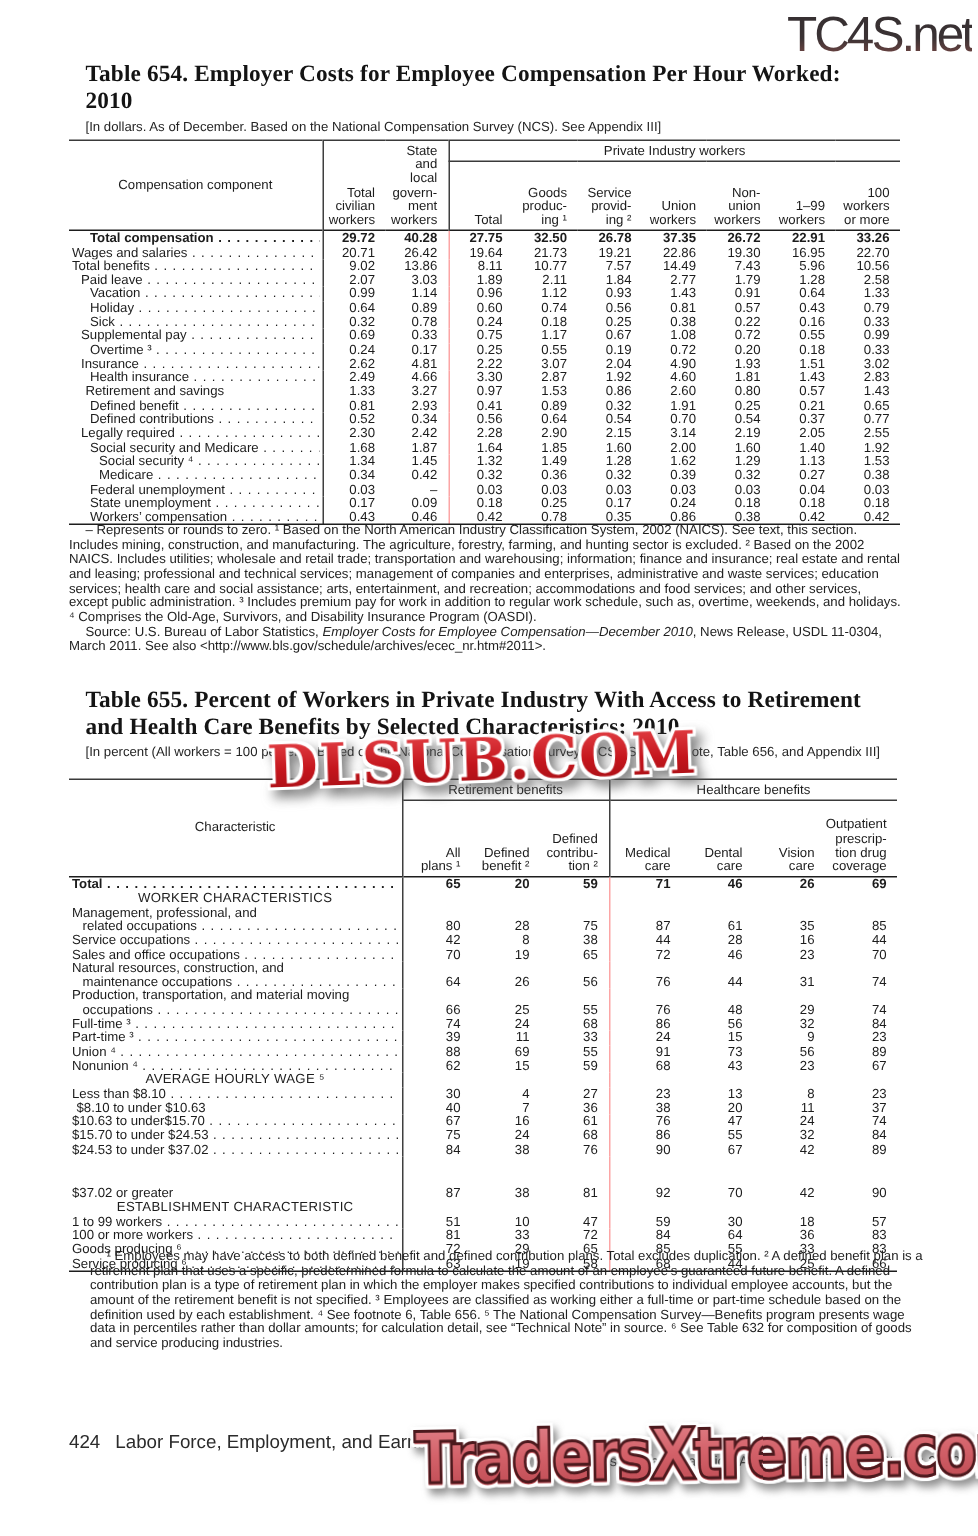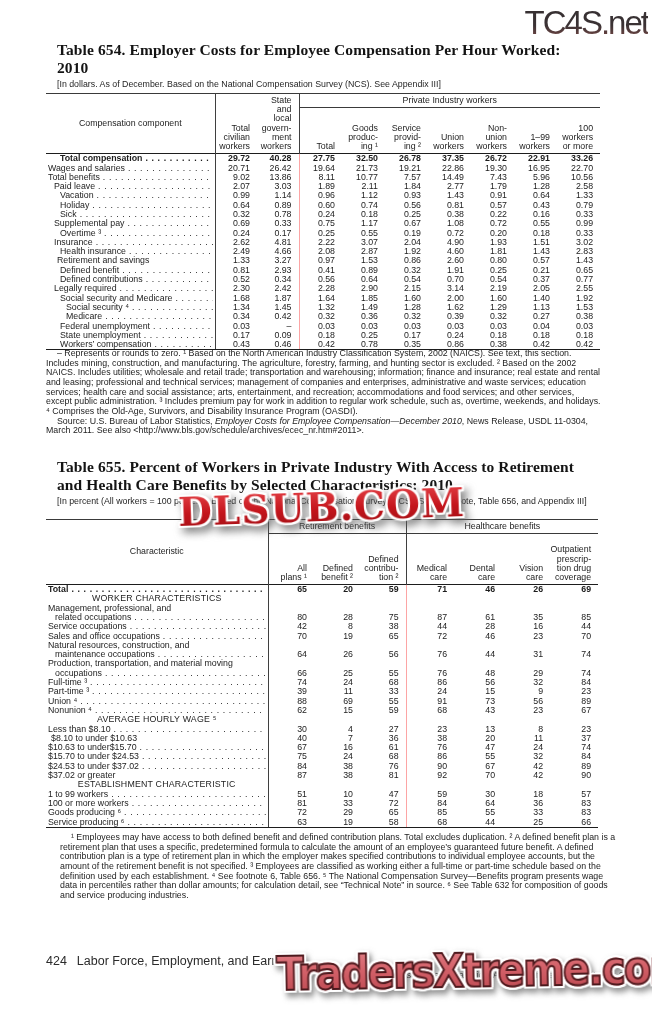--- a/index.html
+++ b/index.html
@@ -285,21 +285,21 @@
         </tr>
         <tr>
           <td class="lbl">
             <div class="lab" style="padding-left: 14px;">
               <span>Health insurance</span>
               <span class="dots">. . . . . . . . . . . . . . . . . . . . . . . . . . . . . . . . . . . . . . . . . . . . . . . . . . . . . . . . . . . . . . . . . . . . . . . . . . . . . . . . . . . . . . . . . . . . . . . . . . . . . . . . . . . . . . . . . . . . . . . . </span>
             </div>
           </td>
           <td class="num">2.49</td>
           <td class="num sep">4.66</td>
-          <td class="num">2.08</td>
+          <td class="num">3.30</td>
           <td class="num">2.87</td>
           <td class="num">1.92</td>
           <td class="num">4.60</td>
           <td class="num">1.81</td>
           <td class="num">1.43</td>
           <td class="num">2.83</td>
         </tr>
         <tr>
           <td class="lbl">
             <div class="lab" style="padding-left: 8px; flex-direction: column;">
@@ -765,21 +765,21 @@
           <td class="num">84</td>
           <td class="num">38</td>
           <td class="num sep">76</td>
           <td class="num">90</td>
           <td class="num">67</td>
           <td class="num">42</td>
           <td class="num">89</td>
         </tr>
         <tr>
           <td class="lbl">
-            <div class="lab" style="padding-left: 2px;">
+            <div class="lab" style="padding-left: 2px; margin-top: 20px;">
               <span>$37.02 or greater</span>
             </div>
           </td>
           <td class="num">87</td>
           <td class="num">38</td>
           <td class="num sep">81</td>
           <td class="num">92</td>
           <td class="num">70</td>
           <td class="num">42</td>
           <td class="num">90</td>

